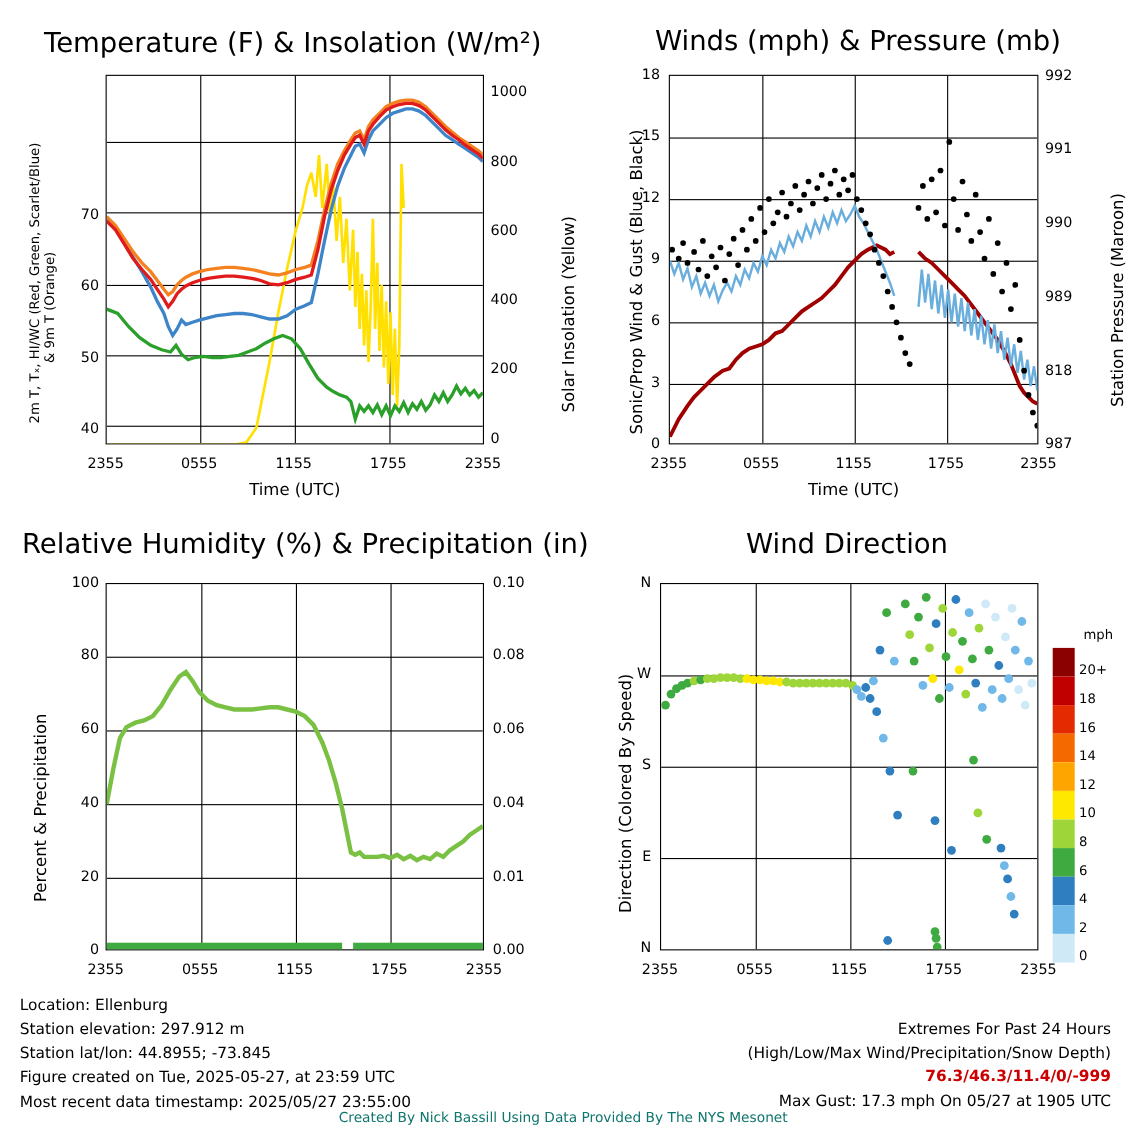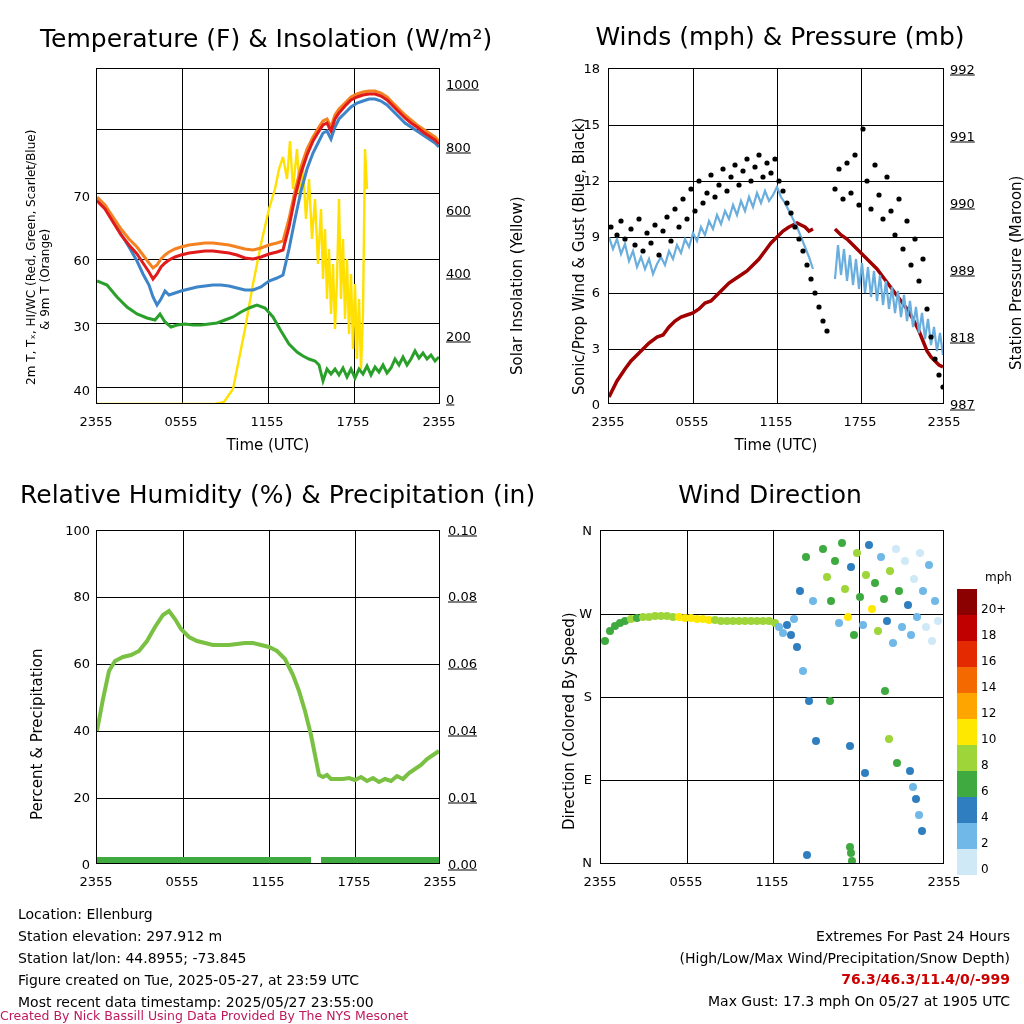--- a/index.html
+++ b/index.html
@@ -42,41 +42,42 @@
   .gl{position:absolute;background:#000;}
   .gl.v{width:1px;top:0;bottom:0;}
   .gl.h{height:1px;left:0;right:0;}
   .tick{
     position:absolute;
     font-size:13px;
     white-space:nowrap;
   }
   .tick.x{transform:translateX(-50%);}
   .tick.yl{transform:translateY(-50%);text-align:right;}
-  .tick.yr{transform:translateY(-50%);text-align:left;text-decoration:underline;}
+  .tick.yr{transform:translateY(-50%);text-align:left;}
   svg{display:block;position:absolute;left:0;top:0;}
   .footer-left{
     position:absolute;
     left:18px;
     font-size:14px;
     white-space:nowrap;
   }
   .footer-right{
     position:absolute;
     right:14px;
     font-size:14px;
     white-space:nowrap;
     text-align:right;
   }
   .red-bold{color:#cc0000;font-weight:bold;}
   .credit{
     position:absolute;
     width:100%;
+    text-align:center;
     font-size:12.5px;
-    color:#be185d;
+    color:#0f766e;
   }
   .cbar-label{position:absolute;font-size:12px;white-space:nowrap;}
   .cbar-swatch{position:absolute;width:20px;}
 </style>
 </head>
 <body>
 
 <div class="panel">
   <div class="ptitle" style="left:40px;top:24px;width:440px;">Temperature (F) &amp; Insolation (W/m²)</div>
 
@@ -102,21 +103,21 @@
 
       <polyline fill="none" stroke="#3d85c8" stroke-width="3" points="0,130 8,139 16,152 24,165 32,178 40,192 46,205 52,216 56,228 60,236 64,230 68,222 72,226 78,224 84,222 92,220 100,218 108,217 116,216 124,216 132,217 140,219 148,221 156,221 164,218 172,212 180,209 186,206 192,180 198,150 204,122 210,100 216,84 222,72 226,64 230,62 234,70 238,58 242,50 248,44 254,38 260,34 266,32 272,30 278,30 284,32 290,36 296,42 302,48 308,54 314,58 320,62 326,66 332,70 338,74 342,78"></polyline>
 
       <polyline fill="none" stroke="#f58220" stroke-width="3" points="0,128 8,136 16,148 24,160 32,170 40,178 46,186 52,194 56,199 60,196 64,190 68,186 72,183 78,180 84,178 92,176 100,175 108,174 116,174 124,175 132,176 140,178 148,180 156,181 164,179 172,176 180,174 186,172 192,150 198,122 204,98 210,80 216,68 222,58 226,52 230,50 234,58 238,46 242,40 248,34 254,28 260,25 266,23 272,22 278,22 284,24 290,28 296,34 302,40 308,46 314,51 320,56 326,60 332,64 338,68 342,72"></polyline>
 
       <polyline fill="none" stroke="#e11b1b" stroke-width="3" points="0,132 8,140 16,153 24,166 32,176 40,185 46,194 52,203 56,210 60,205 64,198 68,194 72,191 78,188 84,186 92,184 100,183 108,182 116,182 124,183 132,184 140,186 148,189 156,190 164,188 172,185 180,183 186,181 192,158 198,128 204,104 210,86 216,72 222,62 226,56 230,54 234,62 238,50 242,44 248,37 254,31 260,28 266,26 272,25 278,25 284,27 290,31 296,37 302,43 308,49 314,54 320,58 326,63 332,67 338,71 342,75"></polyline>
     </svg>
   </div>
 
   <div class="tick yl" style="left:58px;top:390px;width:32px;">40</div>
-  <div class="tick yl" style="left:58px;top:326px;width:32px;">30</div>
+  <div class="tick yl" style="left:58px;top:326px;width:32px;">50</div>
   <div class="tick yl" style="left:58px;top:260px;width:32px;">60</div>
   <div class="tick yl" style="left:58px;top:196px;width:32px;">70</div>
 
   <div class="tick yr" style="left:446px;top:399px;">0</div>
   <div class="tick yr" style="left:446px;top:336px;text-align:right;">200</div>
   <div class="tick yr" style="left:446px;top:273px;">400</div>
   <div class="tick yr" style="left:446px;top:210px;">600</div>
   <div class="tick yr" style="left:446px;top:147px;">800</div>
   <div class="tick yr" style="left:446px;top:84px;">1000</div>
 

